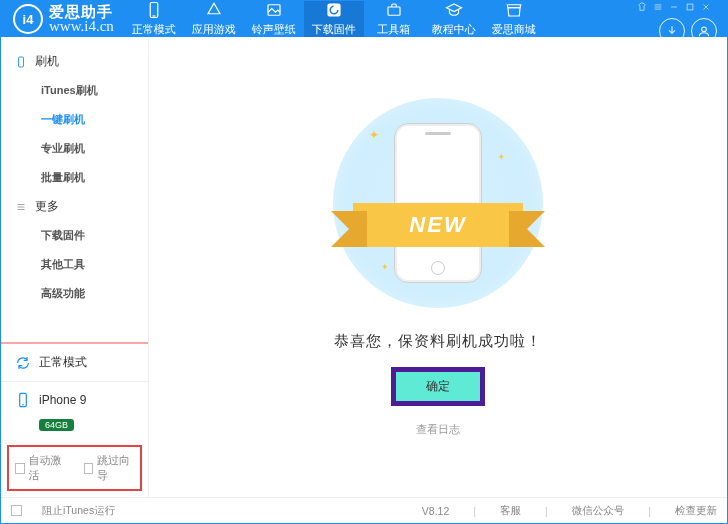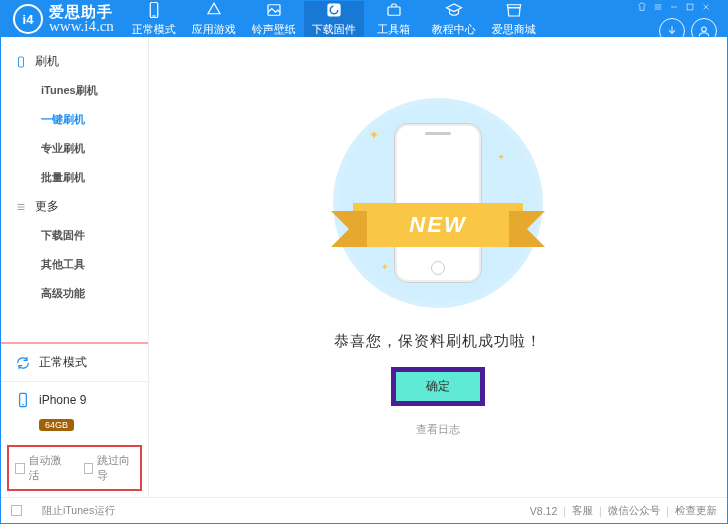--- a/index.html
+++ b/index.html
@@ -31,21 +31,21 @@
   .group-h .gh-ic svg{width:12px;height:12px;stroke:#1e8ef2;fill:none;stroke-width:1.8;}
   .group-h.more .gh-ic svg{stroke:#999;}
   .sub{font-size:11px;color:#555;padding:7px 10px 7px 40px;cursor:pointer;font-weight:bold;}
   .sub.active{color:#1e8ef2;}
   .side-bottom{border-top:2px solid #fca5a5;}
   .mode-row,.dev-row{display:flex;align-items:center;padding:10px 14px;font-size:12px;color:#333;gap:8px;}
   .mode-row{border-bottom:1px solid #eee;}
   .mode-row .mic,.dev-row .mic{width:16px;height:16px;display:flex;align-items:center;justify-content:center;}
   .mode-row svg,.dev-row svg{width:16px;height:16px;stroke:#1e8ef2;fill:none;stroke-width:1.8;}
   .dev-row{flex-wrap:wrap;}
-  .dev-row .badge{background:#a16207;color:#fff;font-size:9px;padding:1px 6px;border-radius:3px;margin-left:24px;margin-top:3px;}
+  .dev-row .badge{background:#15803d;color:#fff;font-size:9px;padding:1px 6px;border-radius:3px;margin-left:24px;margin-top:3px;}
   .chk-row{border:2px solid #e04545;margin:4px 6px 6px 6px;padding:6px 6px;display:flex;gap:18px;font-size:11px;color:#888;}
   .chk{display:flex;align-items:center;gap:4px;cursor:pointer;}
   .chk .box{width:11px;height:11px;border:1px solid #bbb;background:#fff;}
   
   .main{flex:1;display:flex;flex-direction:column;align-items:center;justify-content:center;position:relative;}
   .illus{width:210px;height:210px;border-radius:50%;background:radial-gradient(circle at 50% 50%,#d5f0fd 0%,#cfeefe 60%,#eaf7ff 100%);position:relative;display:flex;align-items:center;justify-content:center;}
   .phone{width:88px;height:160px;background:#fff;border-radius:14px;border:1px solid #cfcfcf;position:relative;box-shadow:0 0 0 2px #eee inset;}
   .phone:before{content:"";position:absolute;top:8px;left:50%;transform:translateX(-50%);width:26px;height:3px;border-radius:3px;background:#ccc;}
   .phone:after{content:"";position:absolute;bottom:7px;left:50%;transform:translateX(-50%);width:12px;height:12px;border-radius:50%;border:1px solid #ccc;}
   .star{position:absolute;color:#f9c646;}
@@ -55,21 +55,21 @@
   .ribbon{position:absolute;width:170px;height:44px;background:#f9c646;top:105px;left:20px;display:flex;align-items:center;justify-content:center;color:#fff;font-weight:900;font-size:22px;letter-spacing:2px;font-style:italic;}
   .ribbon:before,.ribbon:after{content:"";position:absolute;top:8px;width:0;height:0;border:18px solid #e6a82f;}
   .ribbon:before{left:-22px;border-left-color:transparent;}
   .ribbon:after{right:-22px;border-right-color:transparent;}
   .msg{margin-top:24px;font-size:15px;color:#333;letter-spacing:1px;}
   .okbtn{margin-top:16px;border:5px solid #4c1d95;background:#5eead4;padding:6px 30px;font-size:12px;color:#333;cursor:pointer;}
   .loglink{margin-top:16px;font-size:11px;color:#999;cursor:pointer;}
   
   .footer{height:26px;border-top:1px solid #eee;display:flex;align-items:center;font-size:10.5px;color:#888;padding:0 10px;}
   .footer .chk{color:#888;gap:20px;}
-  .footer .r{margin-left:auto;display:flex;gap:6px;align-items:center;}
+  .footer .r{margin-left:auto;display:flex;gap:24px;align-items:center;}
   .footer .sep{color:#ccc;}
 </style>
 </head>
 <body>
 
 <div class="window">
 
   <div class="titlebar">
     <div class="logo-wrap">
       <div class="logo-circle">i4</div>

